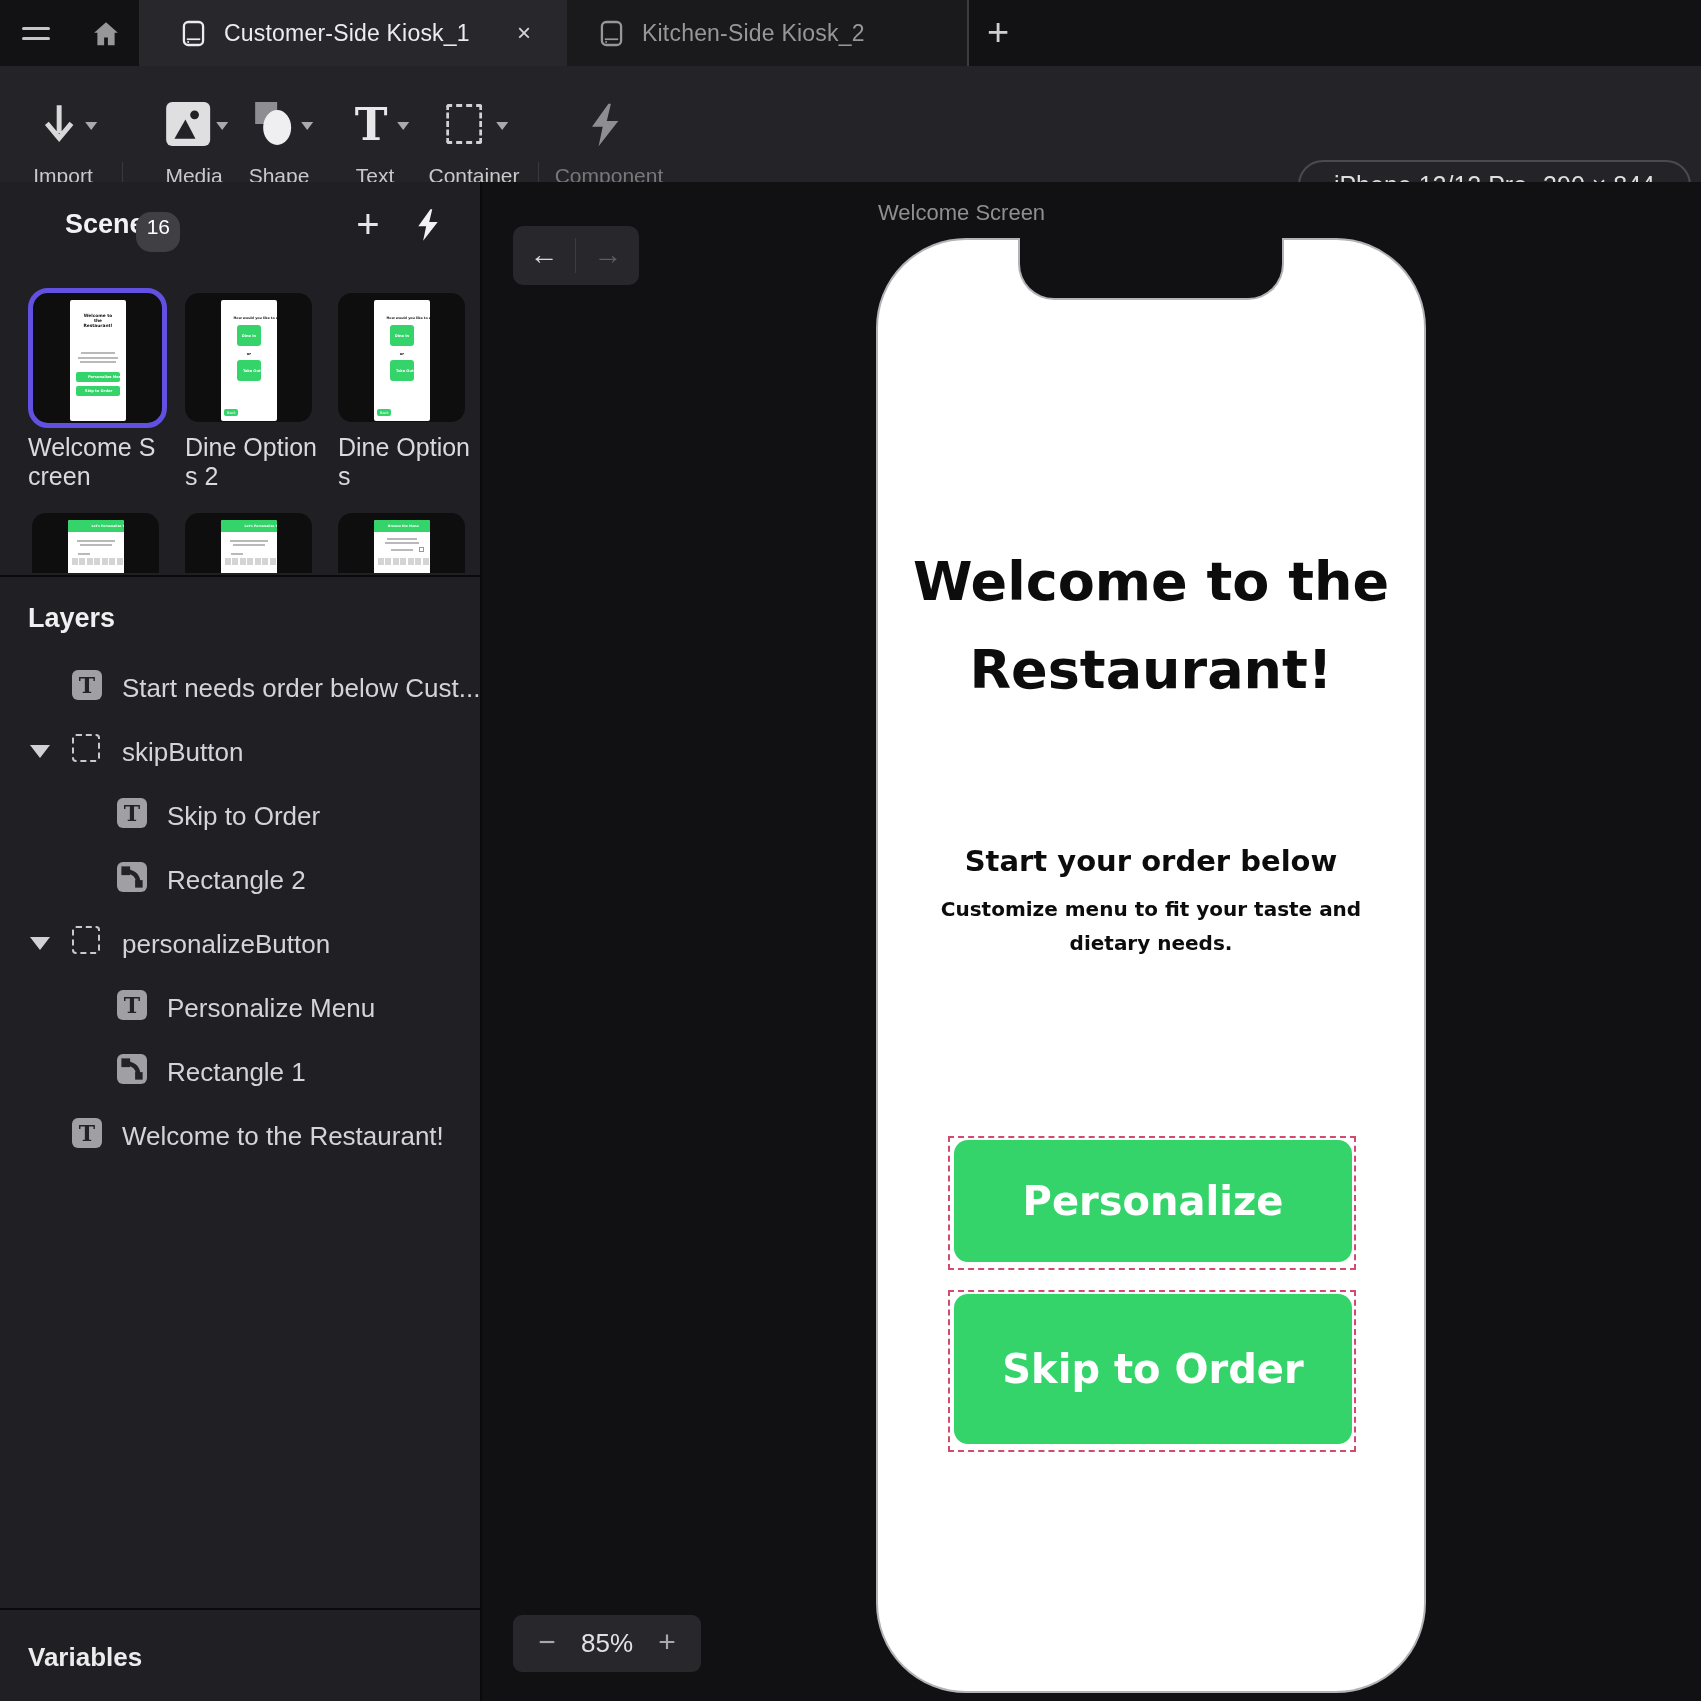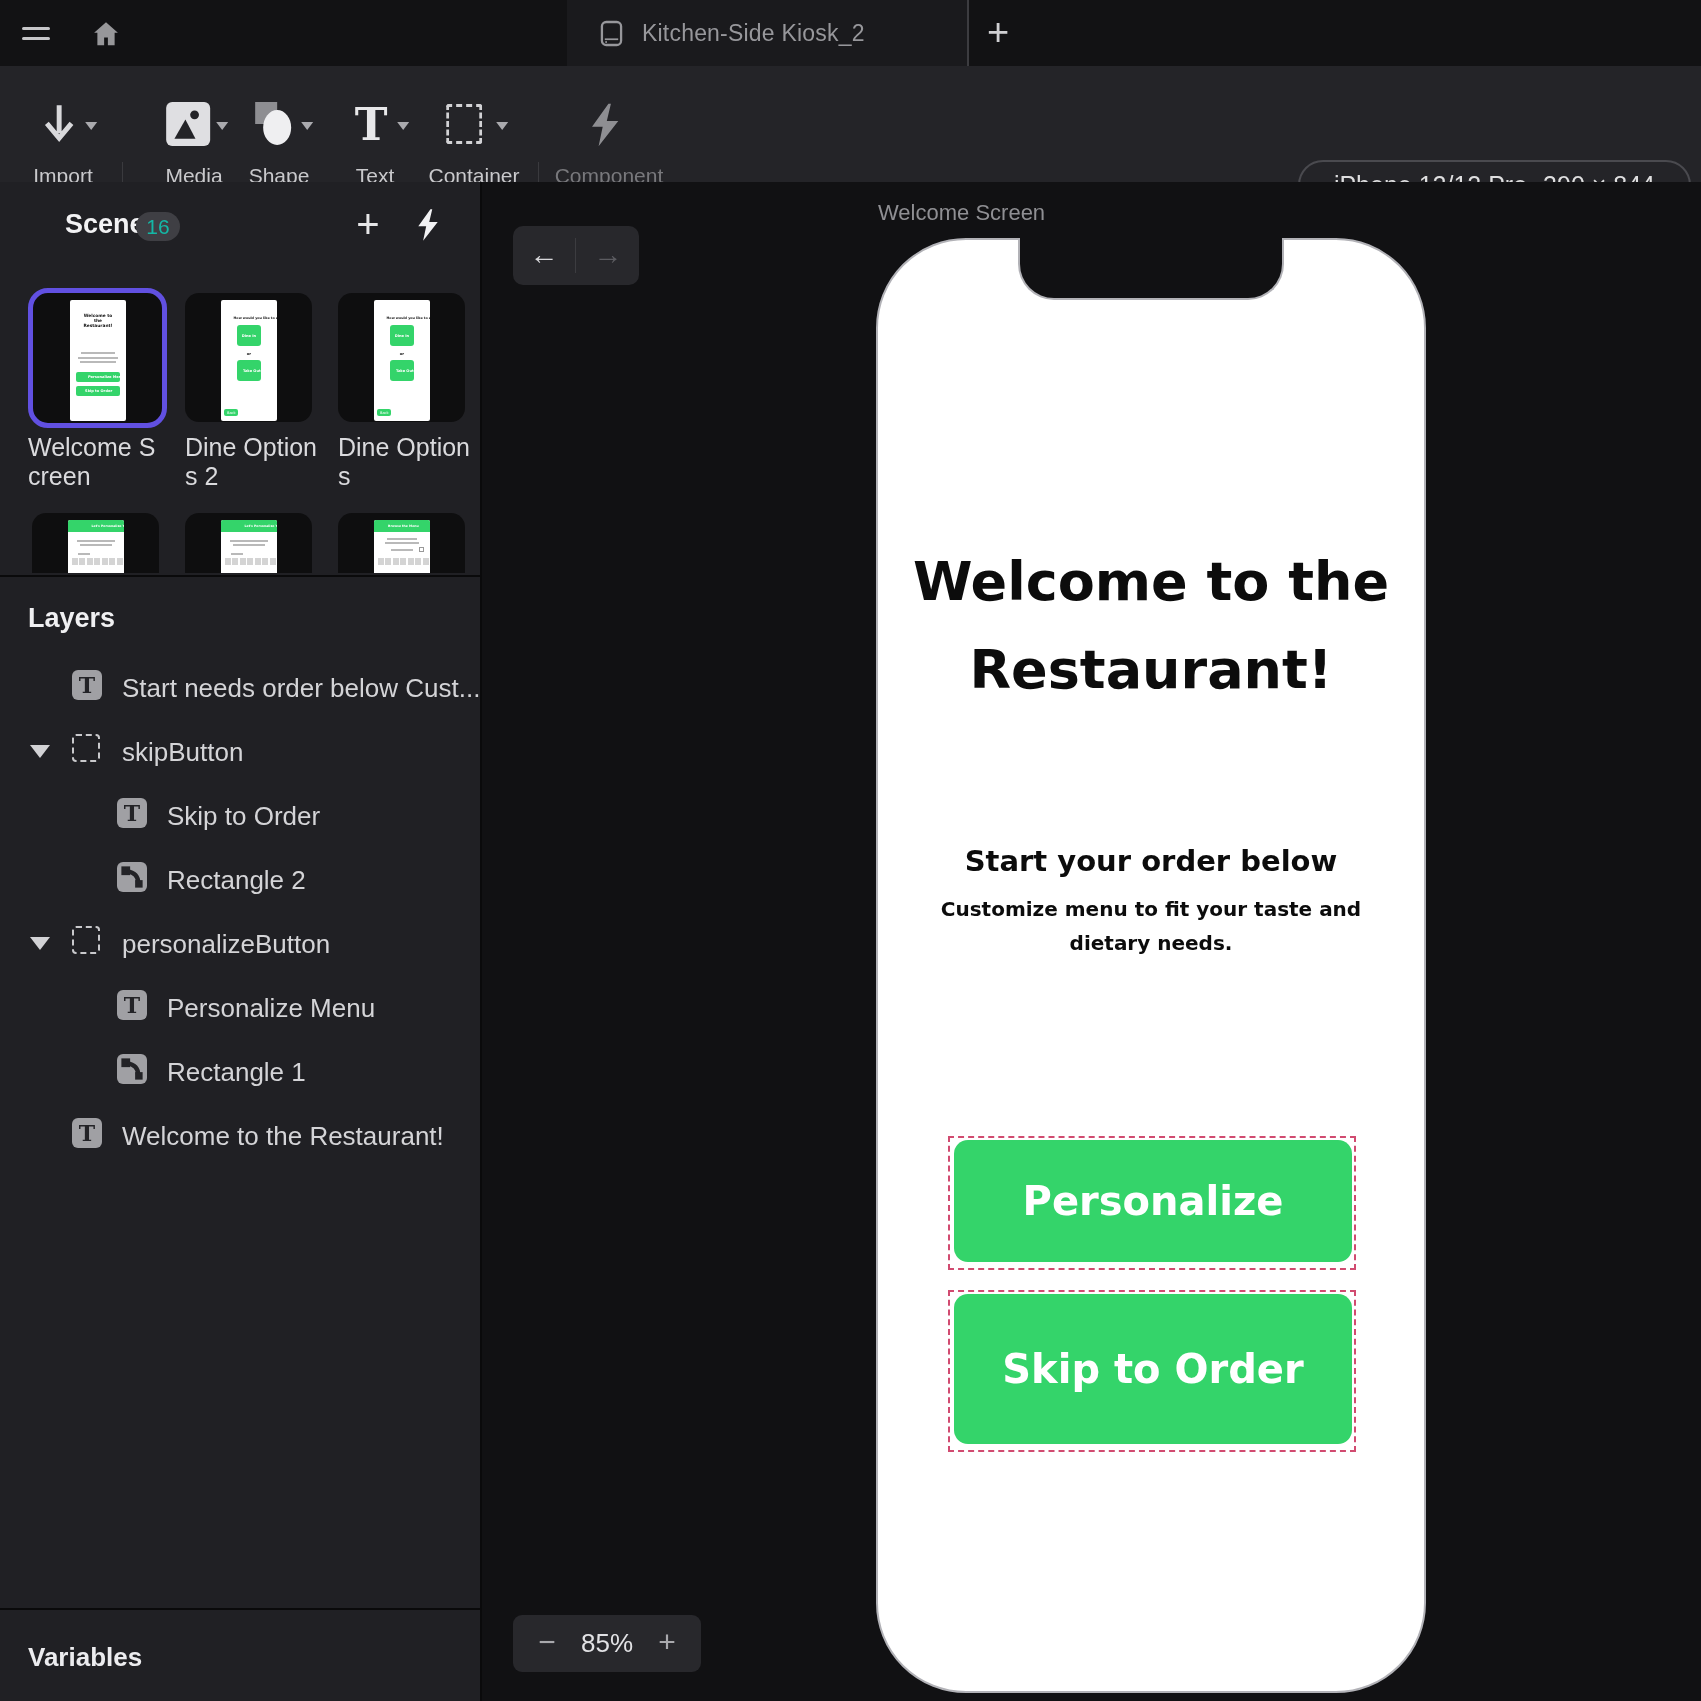--- a/index.html
+++ b/index.html
@@ -48,22 +48,22 @@
   #device-pill { position:absolute; right:10px; top:94px; height:50px; padding:0 34px; border:2px solid #4a4a4f;
     border-radius:26px; display:flex; align-items:center; gap:16px; cursor:pointer; }
   #device-pill .dname, #device-pill .dres { font-size:25px; color:#dededf; white-space:nowrap; }
 
   
   #sidebar { position:absolute; left:0; top:182px; width:480px; height:1519px; background:#202024; }
   #canvas-sep { position:absolute; left:480px; top:182px; width:2px; height:1519px; background:#0a0a0b; }
 
   #scenes-sec { position:absolute; left:0; top:0; width:480px; height:391px; overflow:hidden; }
   #scenes-title { position:absolute; left:33px; top:27px; font-size:27px; font-weight:bold; color:#f2f2f4;margin-left:32px; }
-  #scenes-badge { position:absolute; left:136px; top:30px; min-width:44px; height:29px; background:#3f3f44;
-    border-radius:15px; color:#14b8a6; font-size:21px; text-align:center; line-height:29px; padding:0 10px; }
+  #scenes-badge { position:absolute; left:136px; top:30px; min-width:44px; height:40px; background:#3f3f44;
+    border-radius:15px; color:#ffffff; font-size:21px; text-align:right; line-height:29px; padding:0 10px; }
   #scene-add { position:absolute; left:347px; top:22px; width:42px; height:42px; color:#e6e6e8; font-size:40px;
     font-weight:300; text-align:center; line-height:40px; cursor:pointer; }
   #scene-bolt { position:absolute; left:412px; top:26px; width:32px; height:34px; cursor:pointer; }
 
   .card { position:absolute; background:#0e0e0f; border-radius:14px; cursor:pointer; }
   #card1-wrap { position:absolute; left:28px; top:106px; width:139px; height:140px; border:5px solid #6150e1;
     border-radius:20px; background:#0e0e0f; cursor:pointer; }
   .mini { position:absolute; left:50%; transform:translateX(-50%); top:7px; width:56px; height:121px;
     background:#ffffff; border-radius:2px; overflow:hidden;
     font-family:"DejaVu Sans","Liberation Sans",sans-serif; }
@@ -143,20 +143,29 @@
   <div id="menu-btn">
       <div class="bar"></div>
       <div class="bar"></div>
     </div>
   <div id="home-btn">
     <svg viewBox="0 0 24 24" width="30" height="30">
         <path d="M12 2.5 L2.5 11 h2.6 v10 h5.4 v-6.2 h3 v6.2 h5.4 v-10 h2.6 z" fill="#97979a"></path>
       </svg>
   </div>
 
+  <div class="tab" id="tab1">
+    <svg class="tab-icon" viewBox="0 0 24 27">
+      <rect x="2" y="1.5" width="20" height="24" rx="4.5" fill="none" stroke="#ececee" stroke-width="2.4"></rect>
+      <line x1="5" y1="19.5" x2="19" y2="19.5" stroke="#ececee" stroke-width="1.8"></line>
+      <rect x="5.5" y="21.5" width="1.8" height="1.8" fill="#ececee"></rect>
+    </svg>
+    <span class="tab-label">Customer-Side Kiosk_1</span>
+    <span class="tab-close">×</span>
+  </div>
 
   <div class="tab" id="tab2">
     <svg class="tab-icon" viewBox="0 0 24 27">
       <rect x="2" y="1.5" width="20" height="24" rx="4.5" fill="none" stroke="#97979b" stroke-width="2.4"></rect>
       <line x1="5" y1="19.5" x2="19" y2="19.5" stroke="#97979b" stroke-width="1.8"></line>
       <rect x="5.5" y="21.5" width="1.8" height="1.8" fill="#97979b"></rect>
     </svg>
     <span class="tab-label">Kitchen-Side Kiosk_2</span>
   </div>
 

